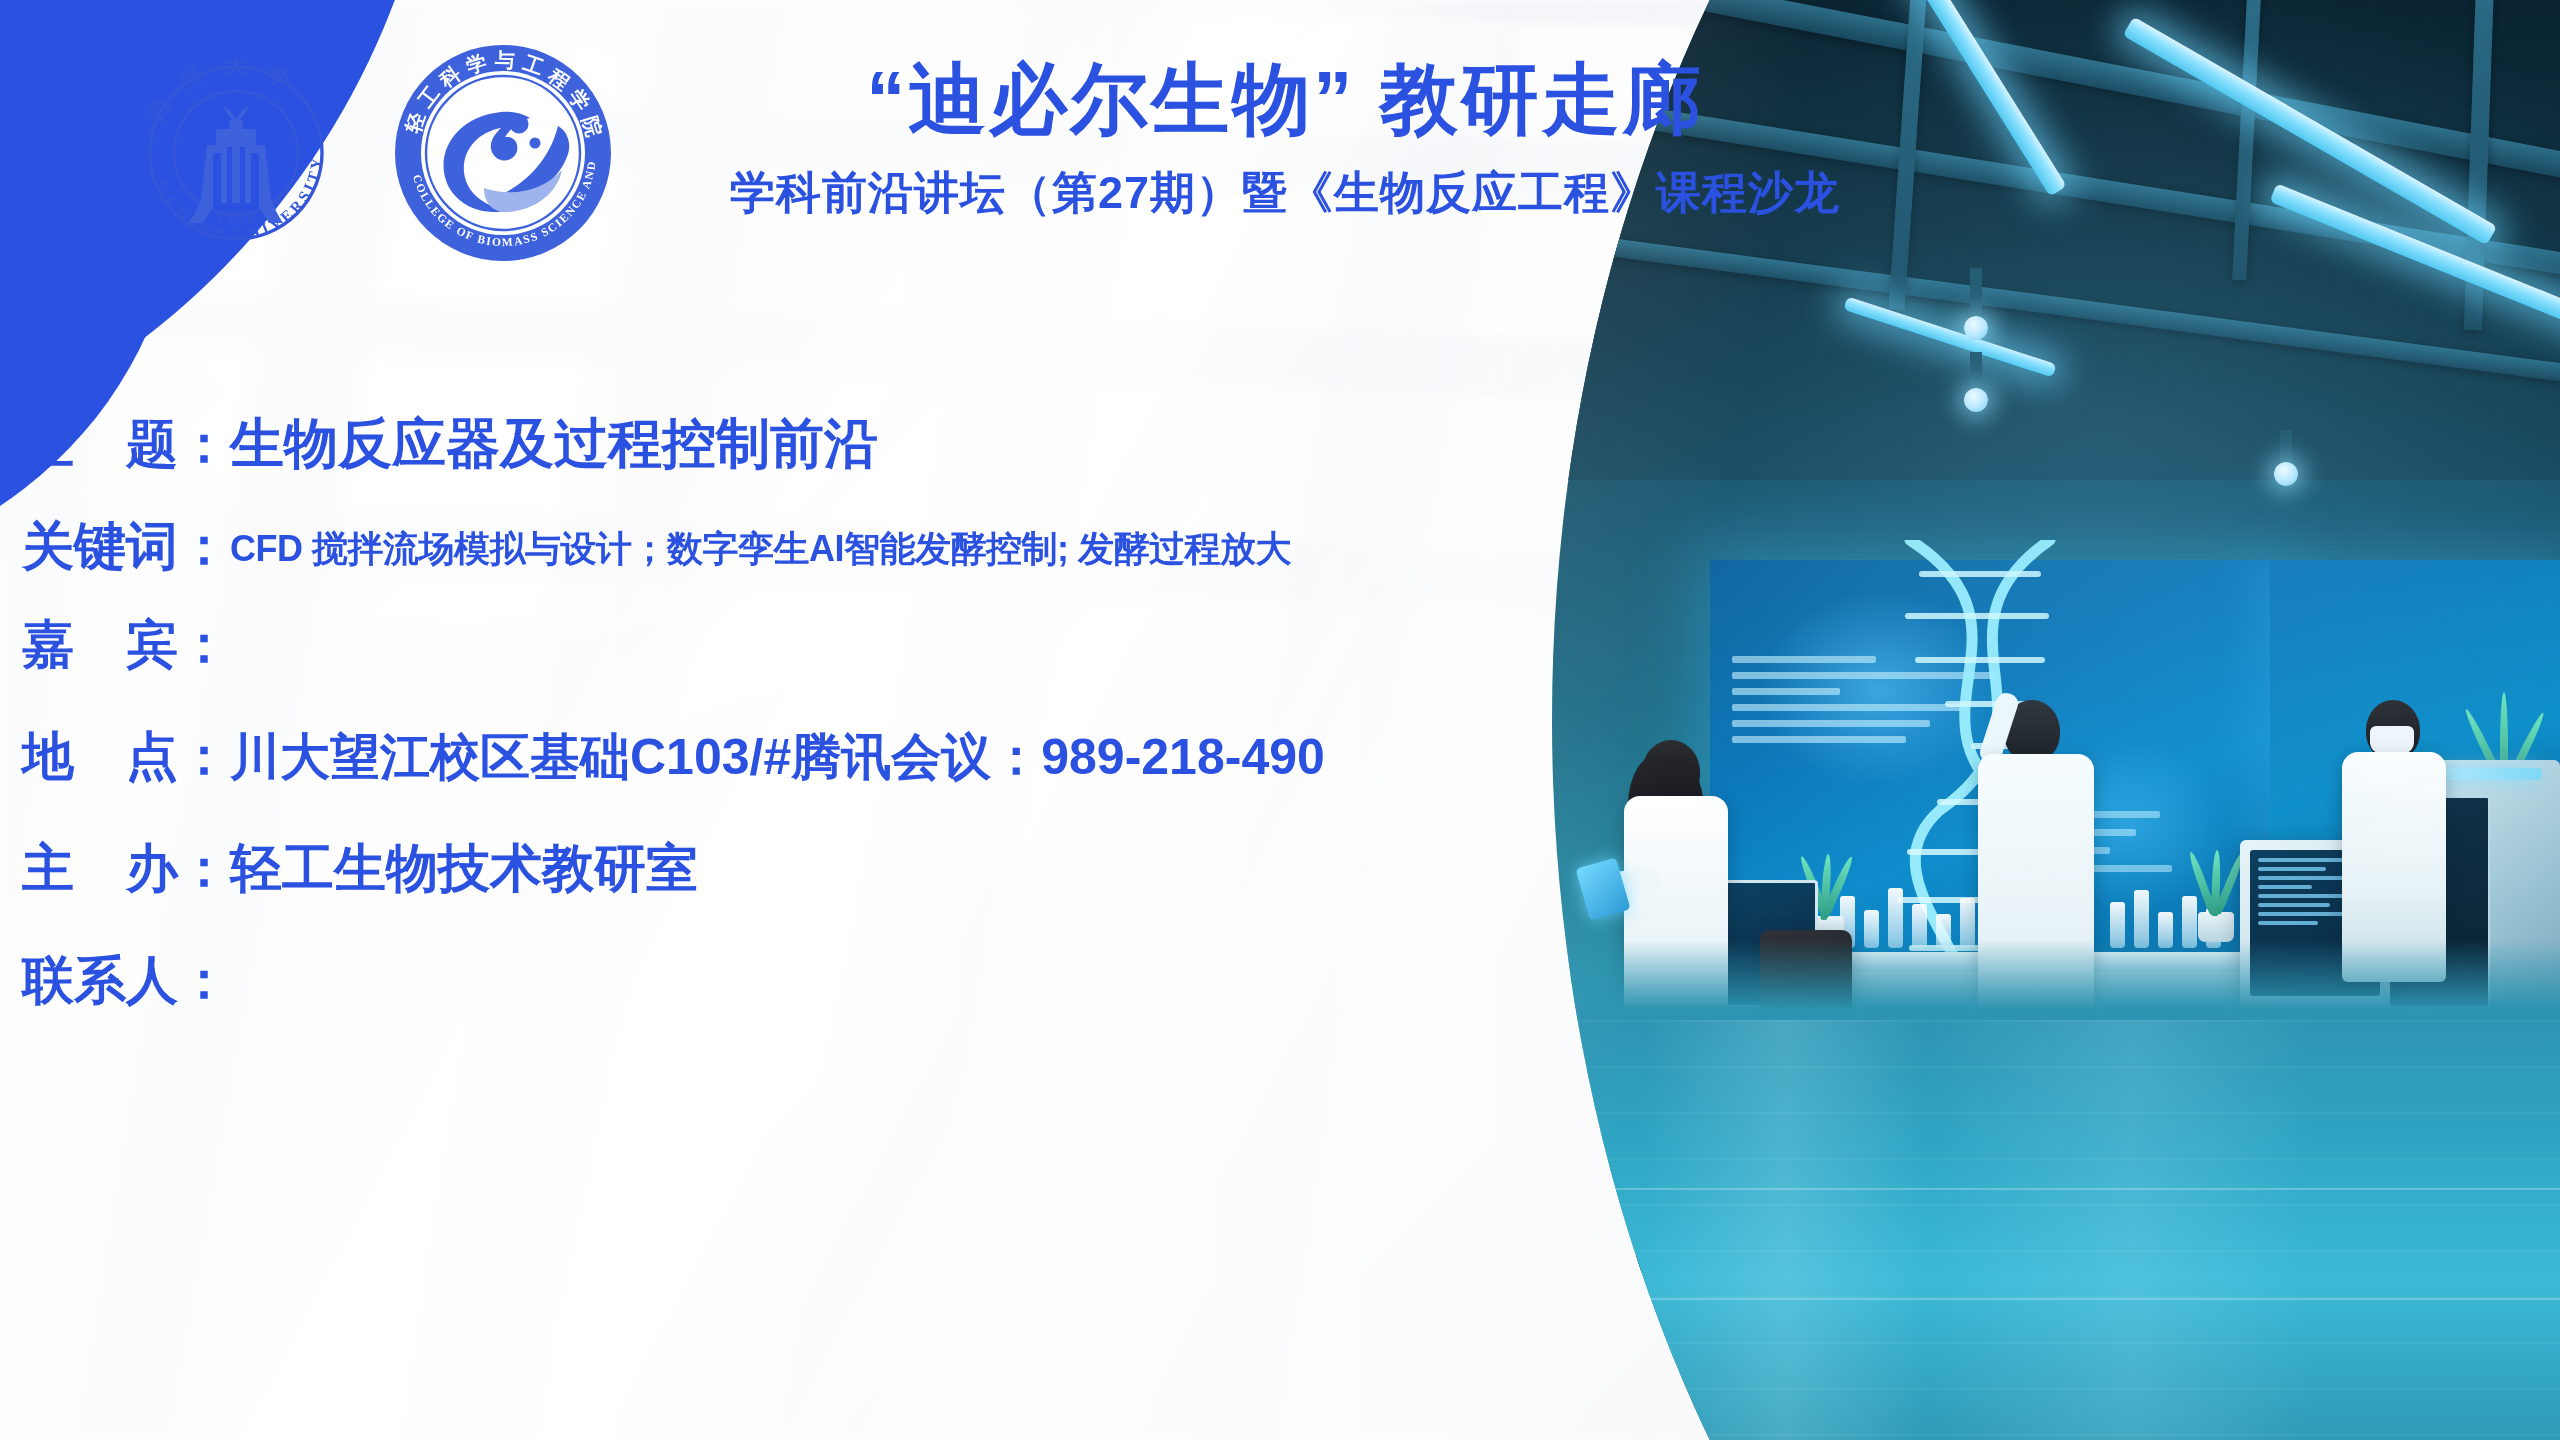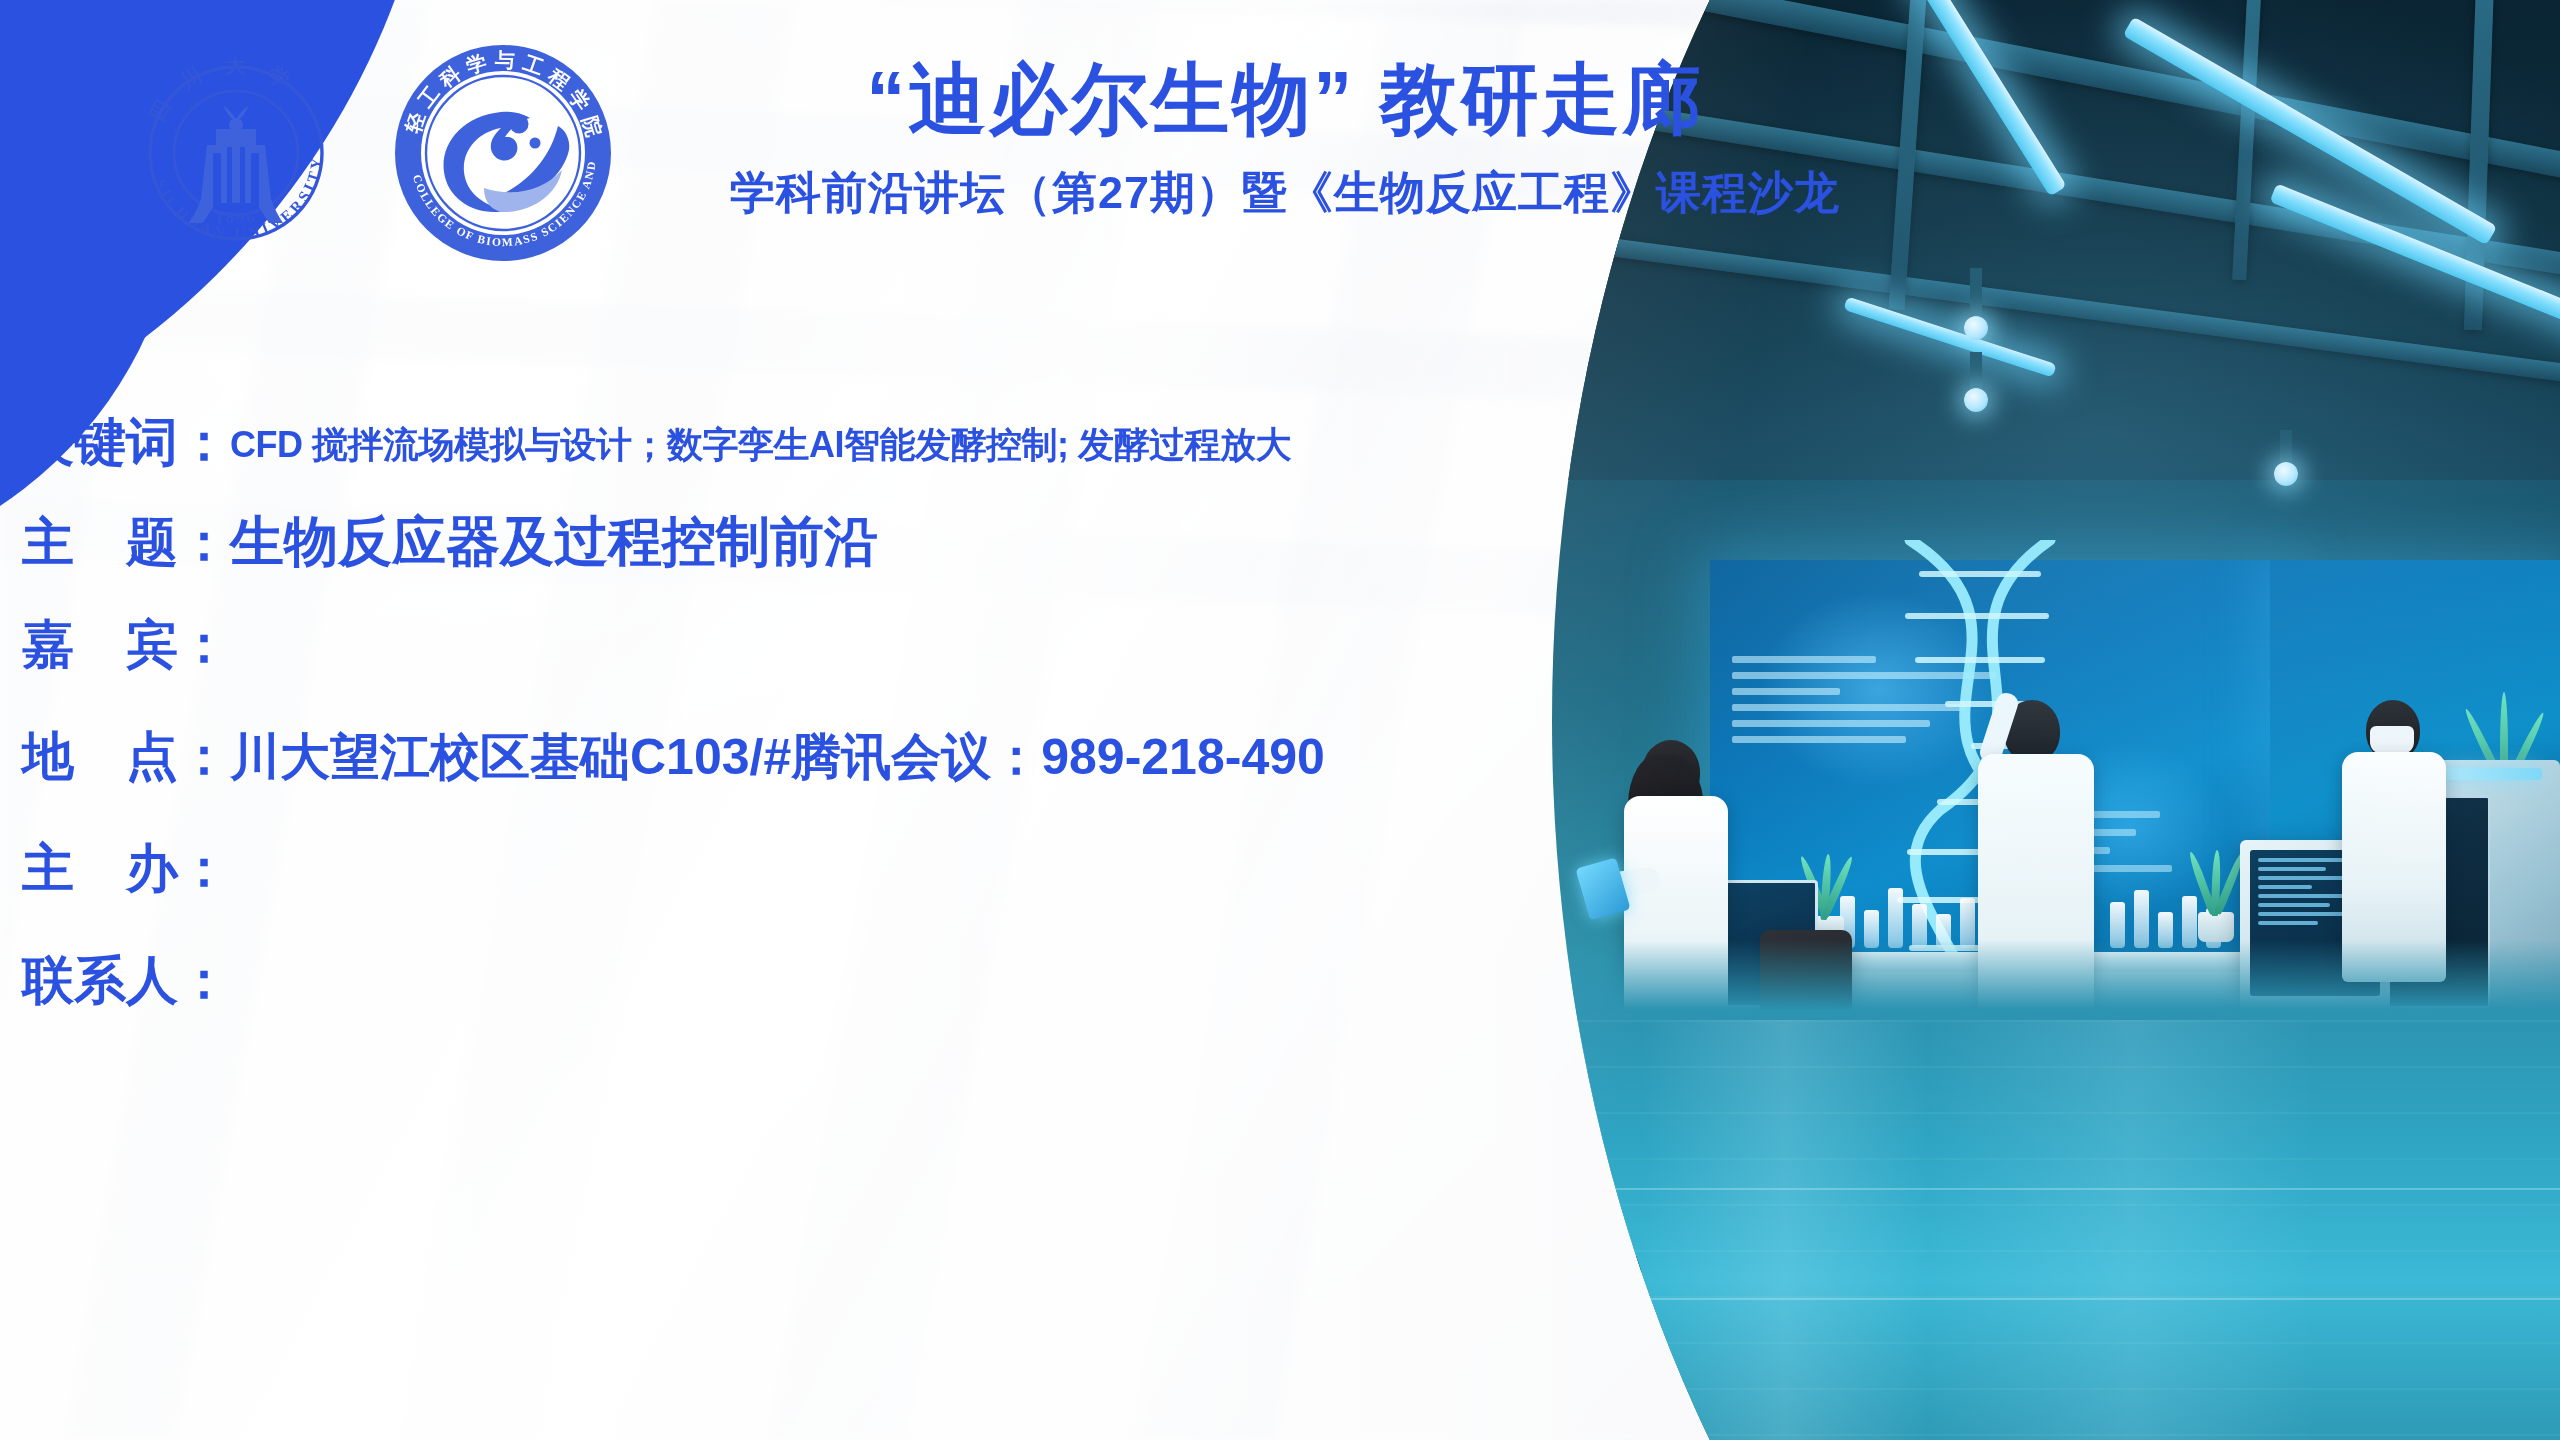--- a/index.html
+++ b/index.html
@@ -593,42 +593,43 @@
     </div>
   </div>
 
   <div class="header-text">
     <div class="poster-title">“迪必尔生物” 教研走廊</div>
     <div class="poster-subtitle">学科前沿讲坛（第27期）暨《生物反应工程》课程沙龙</div>
   </div>
 
   <div class="info">
 
+    <div class="row" id="row-topic">
+      <span class="label">主　题：</span>
+      <span class="value">生物反应器及过程控制前沿</span>
+    </div>
+
     <div class="row" id="row-keywords">
       <span class="label">关键词：</span>
       <span class="value">CFD 搅拌流场模拟与设计；数字孪生AI智能发酵控制; 发酵过程放大</span>
     </div>
 
-    <div class="row" id="row-topic">
-      <span class="label">主　题：</span>
-      <span class="value">生物反应器及过程控制前沿</span>
-    </div>
-
     <div class="row" id="row-guest">
       <span class="label">嘉　宾：</span>
     </div>
 
 
     <div class="row" id="row-place">
       <span class="label">地　点：</span>
       <span class="value">川大望江校区基础C103/#腾讯会议：989-218-490</span>
     </div>
 
     <div class="row" id="row-host">
       <span class="label">主　办：</span>
+      <span class="value">轻工生物技术教研室</span>
     </div>
 
     <div class="row" id="row-contact">
       <span class="label">联系人：</span>
     </div>
 
   </div>
 </div>
 
 </body></html>

